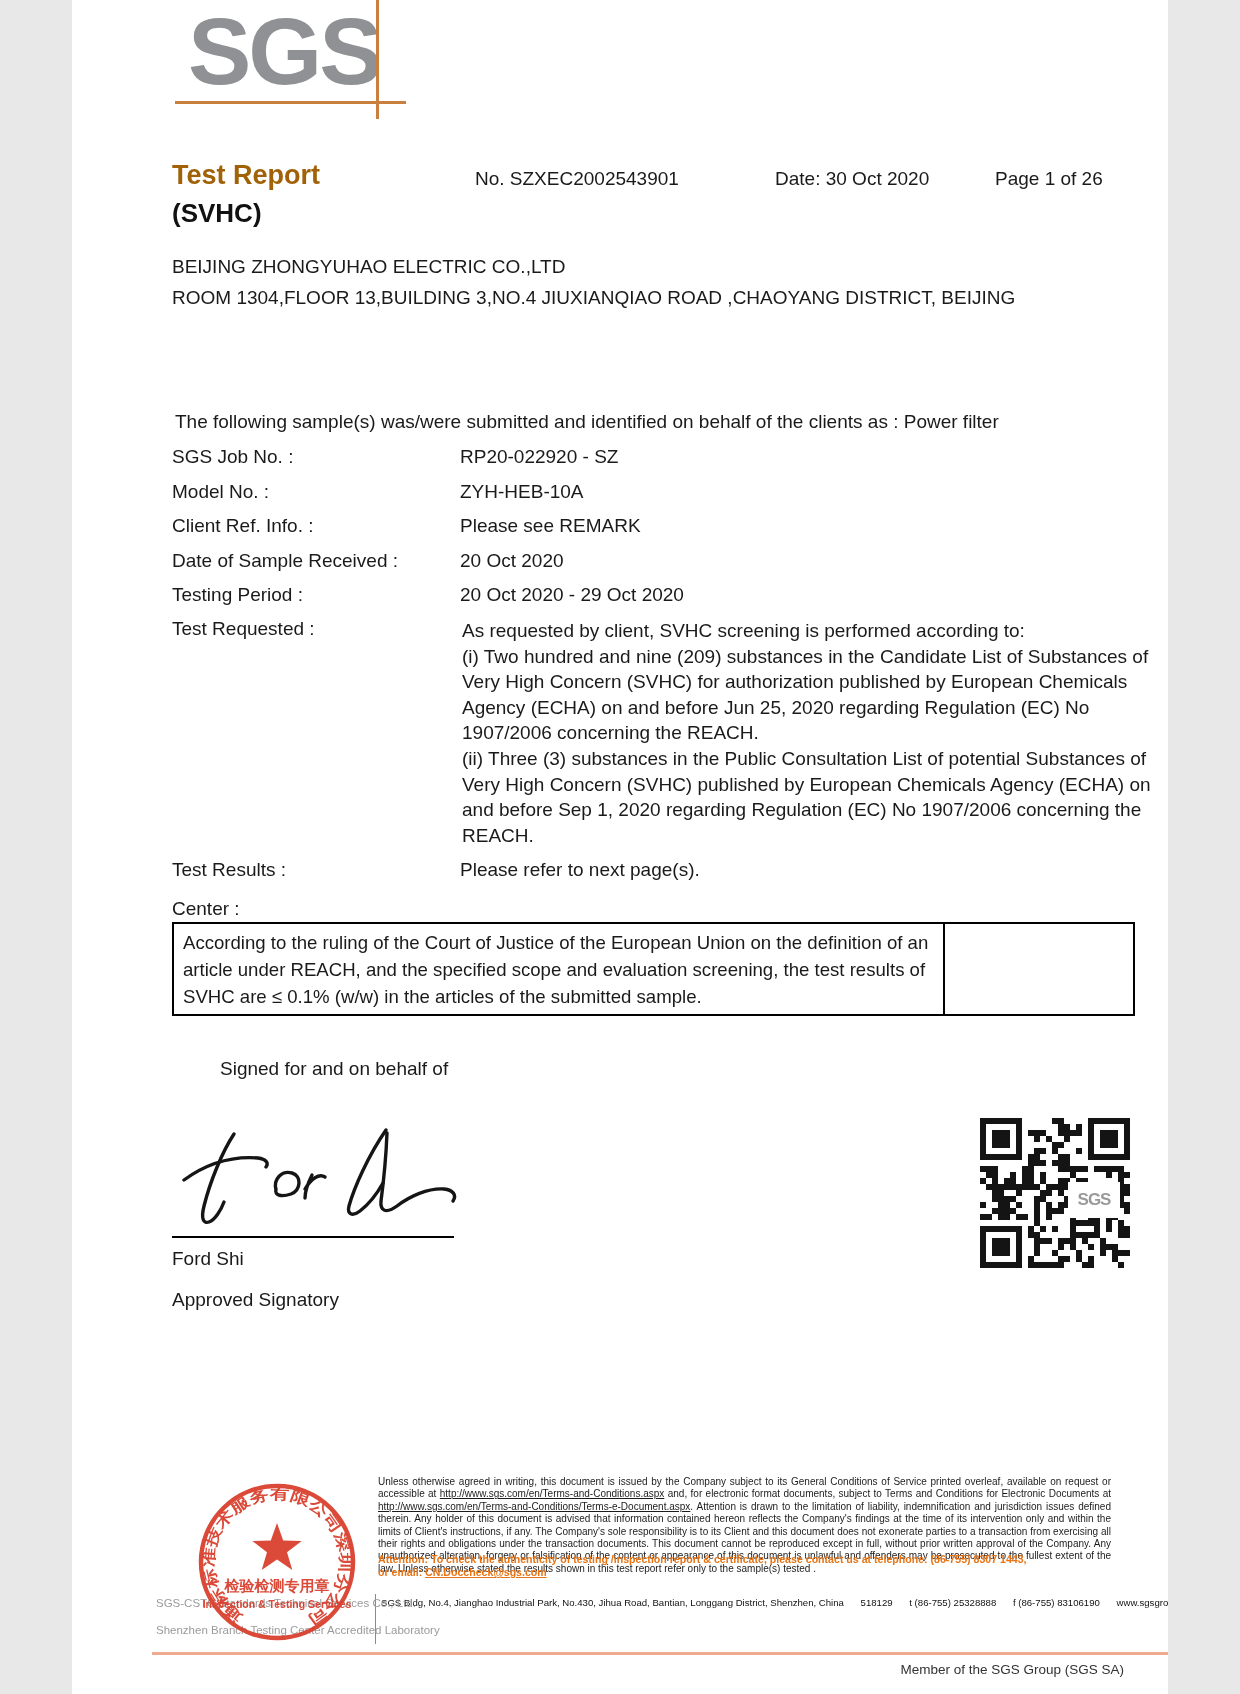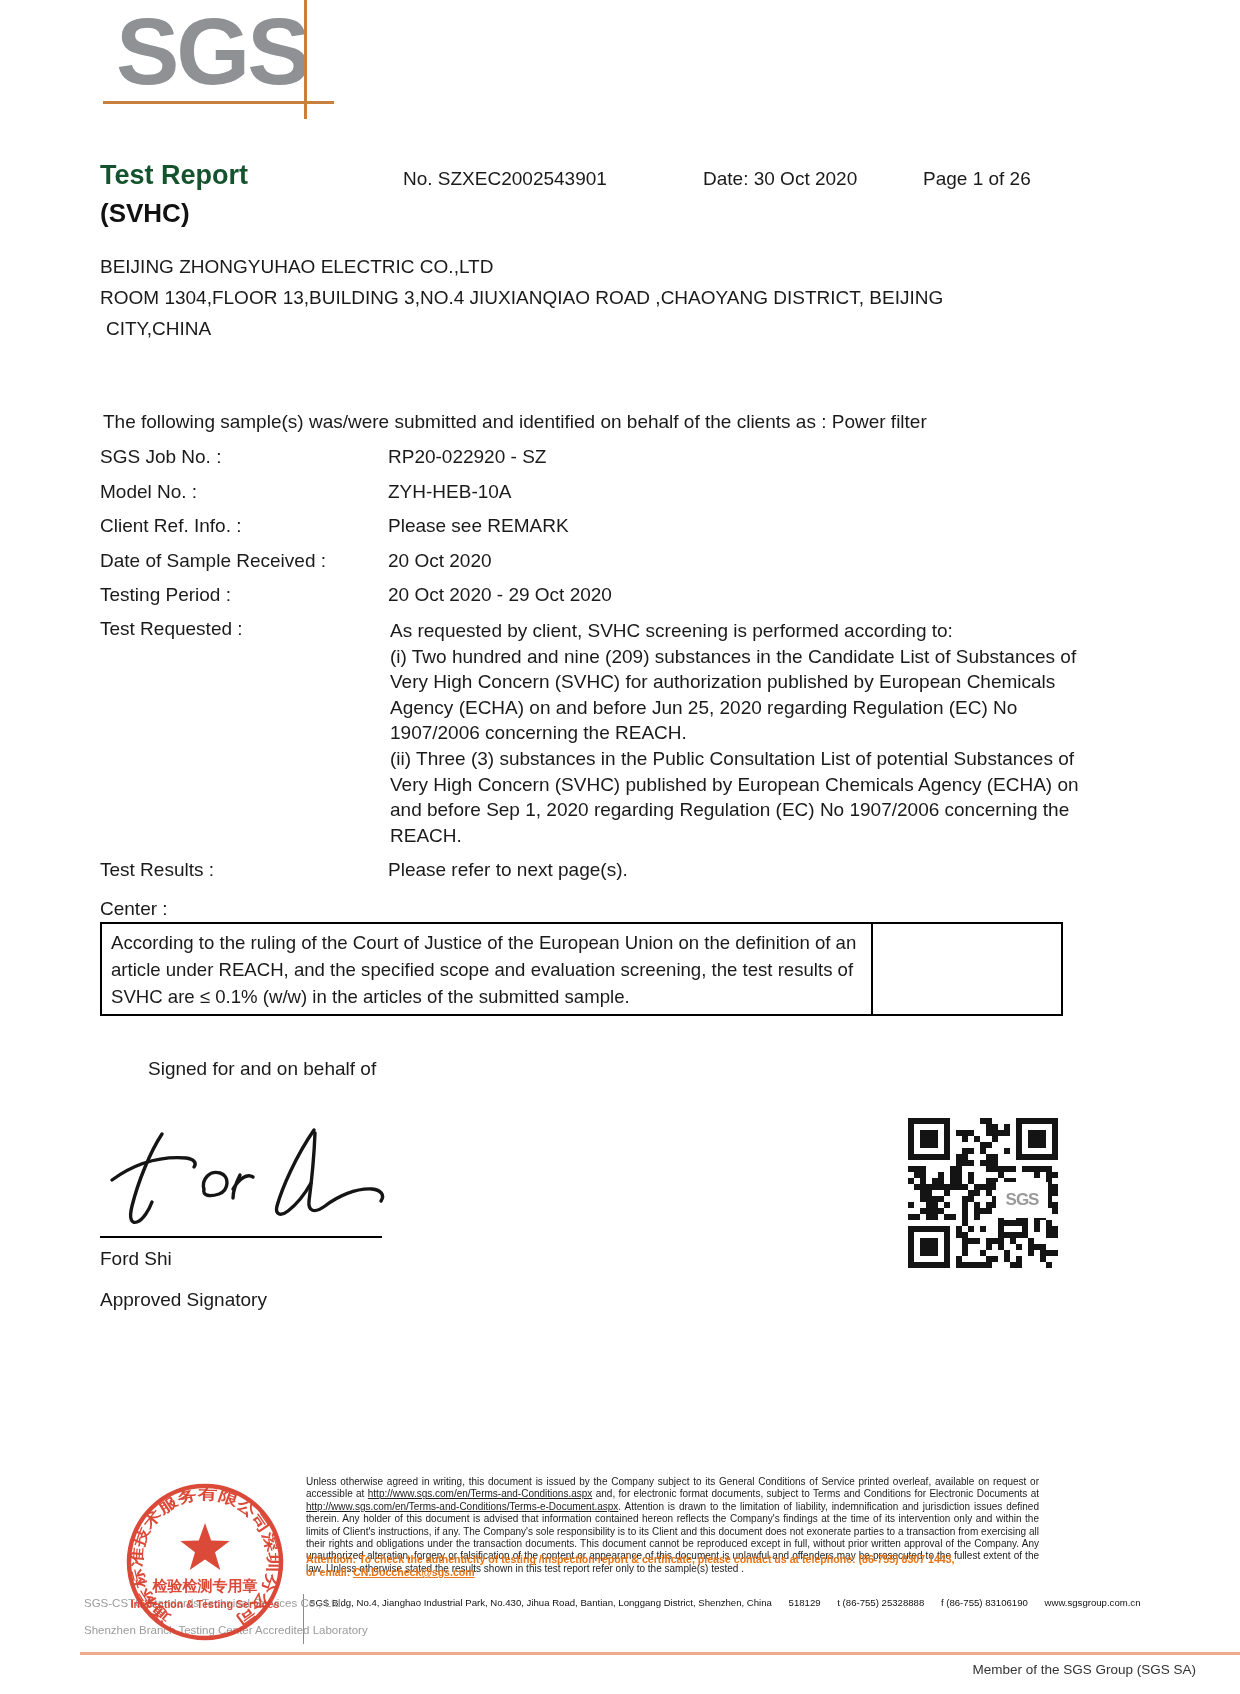--- a/index.html
+++ b/index.html
@@ -1,27 +1,27 @@
 <!DOCTYPE html>
 <html><head>
 <meta charset="utf-8">
 <style>
   html,body{margin:0;padding:0;background:#e8e8e8;}
-  .page{position:relative;width:1240px;height:1694px;margin:0 auto;background:#ffffff;
+  .page{position:relative;width:1096px;height:1694px;margin:0 auto;background:#ffffff;
         font-family:"Liberation Sans",sans-serif;color:#1a1a1a;overflow:hidden;}
   .abs{position:absolute;}
   .prewrap{white-space:pre-line;}
 
   
   .logo{left:116px;top:2px;font-size:95px;font-weight:bold;color:#8f9194;letter-spacing:-3px;line-height:98px;}
   .crosshair-v{left:304px;top:0;width:3px;height:119px;background:#c9803e;}
   .crosshair-h{left:103px;top:101px;width:231px;height:3px;background:#c9803e;}
 
   
-  .doc-title{left:100px;top:160px;font-size:27px;font-weight:bold;color:#14532d;}
+  .doc-title{left:100px;top:160px;font-size:27px;font-weight:bold;color:#a16207;}
   .doc-subtitle{left:100px;top:198px;font-size:26px;font-weight:bold;color:#111;}
   .report-no{left:403px;top:168px;font-size:19px;}
   .report-date{left:703px;top:168px;font-size:19px;}
   .report-page{left:923px;top:168px;font-size:19px;}
 
   .client{left:100px;top:251px;font-size:19px;line-height:31px;width:900px;}
 
   .intro{left:103px;top:411px;font-size:19px;width:960px;}
 
   .field-label{left:100px;font-size:19px;}
@@ -73,21 +73,20 @@
 
   <div class="abs doc-title">Test Report</div>
   <div class="abs doc-subtitle">(SVHC)</div>
   <div class="abs report-no">No. SZXEC2002543901</div>
   <div class="abs report-date">Date: 30 Oct 2020</div>
   <div class="abs report-page">Page 1 of 26</div>
 
   <div class="abs client">
     <div>BEIJING ZHONGYUHAO ELECTRIC CO.,LTD</div>
     <div>ROOM 1304,FLOOR 13,BUILDING 3,NO.4 JIUXIANQIAO ROAD ,CHAOYANG DISTRICT, BEIJING</div>
-    <div style="padding-left:6px;">CITY,CHINA</div>
   </div>
 
   <div class="abs intro">The following sample(s) was/were submitted and identified on behalf of the clients as : Power filter</div>
 
   <div class="abs field-label" style="top:446px">SGS Job No. :</div>
   <div class="abs field-value" style="top:446px">RP20-022920 - SZ</div>
 
   <div class="abs field-label" style="top:481px">Model No. :</div>
   <div class="abs field-value" style="top:481px">ZYH-HEB-10A</div>
 

